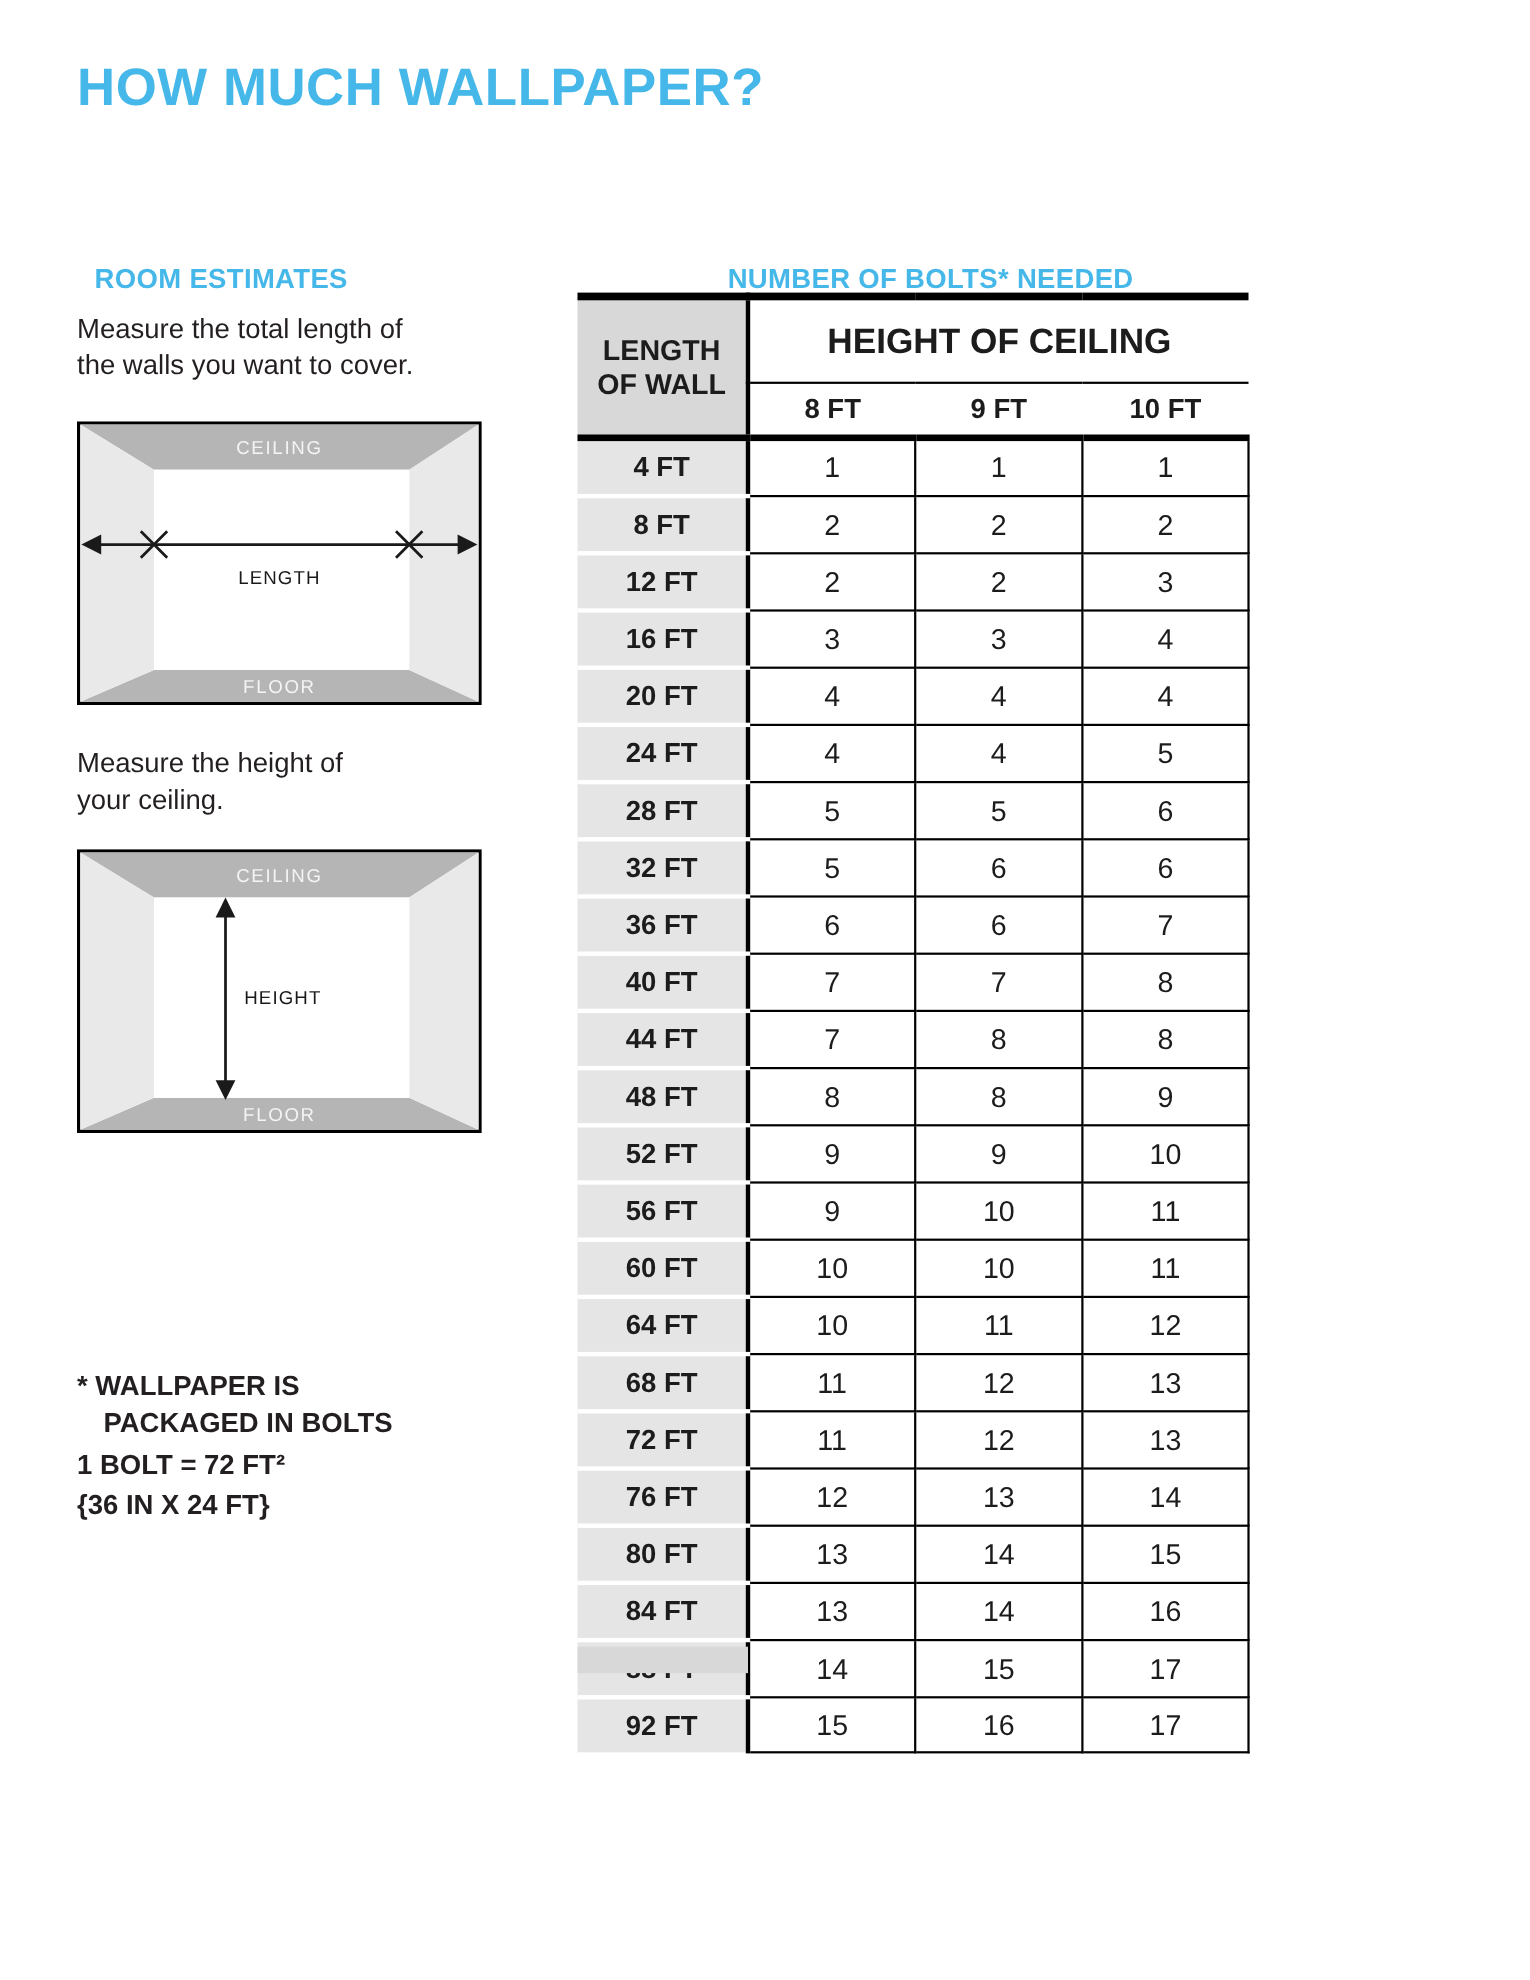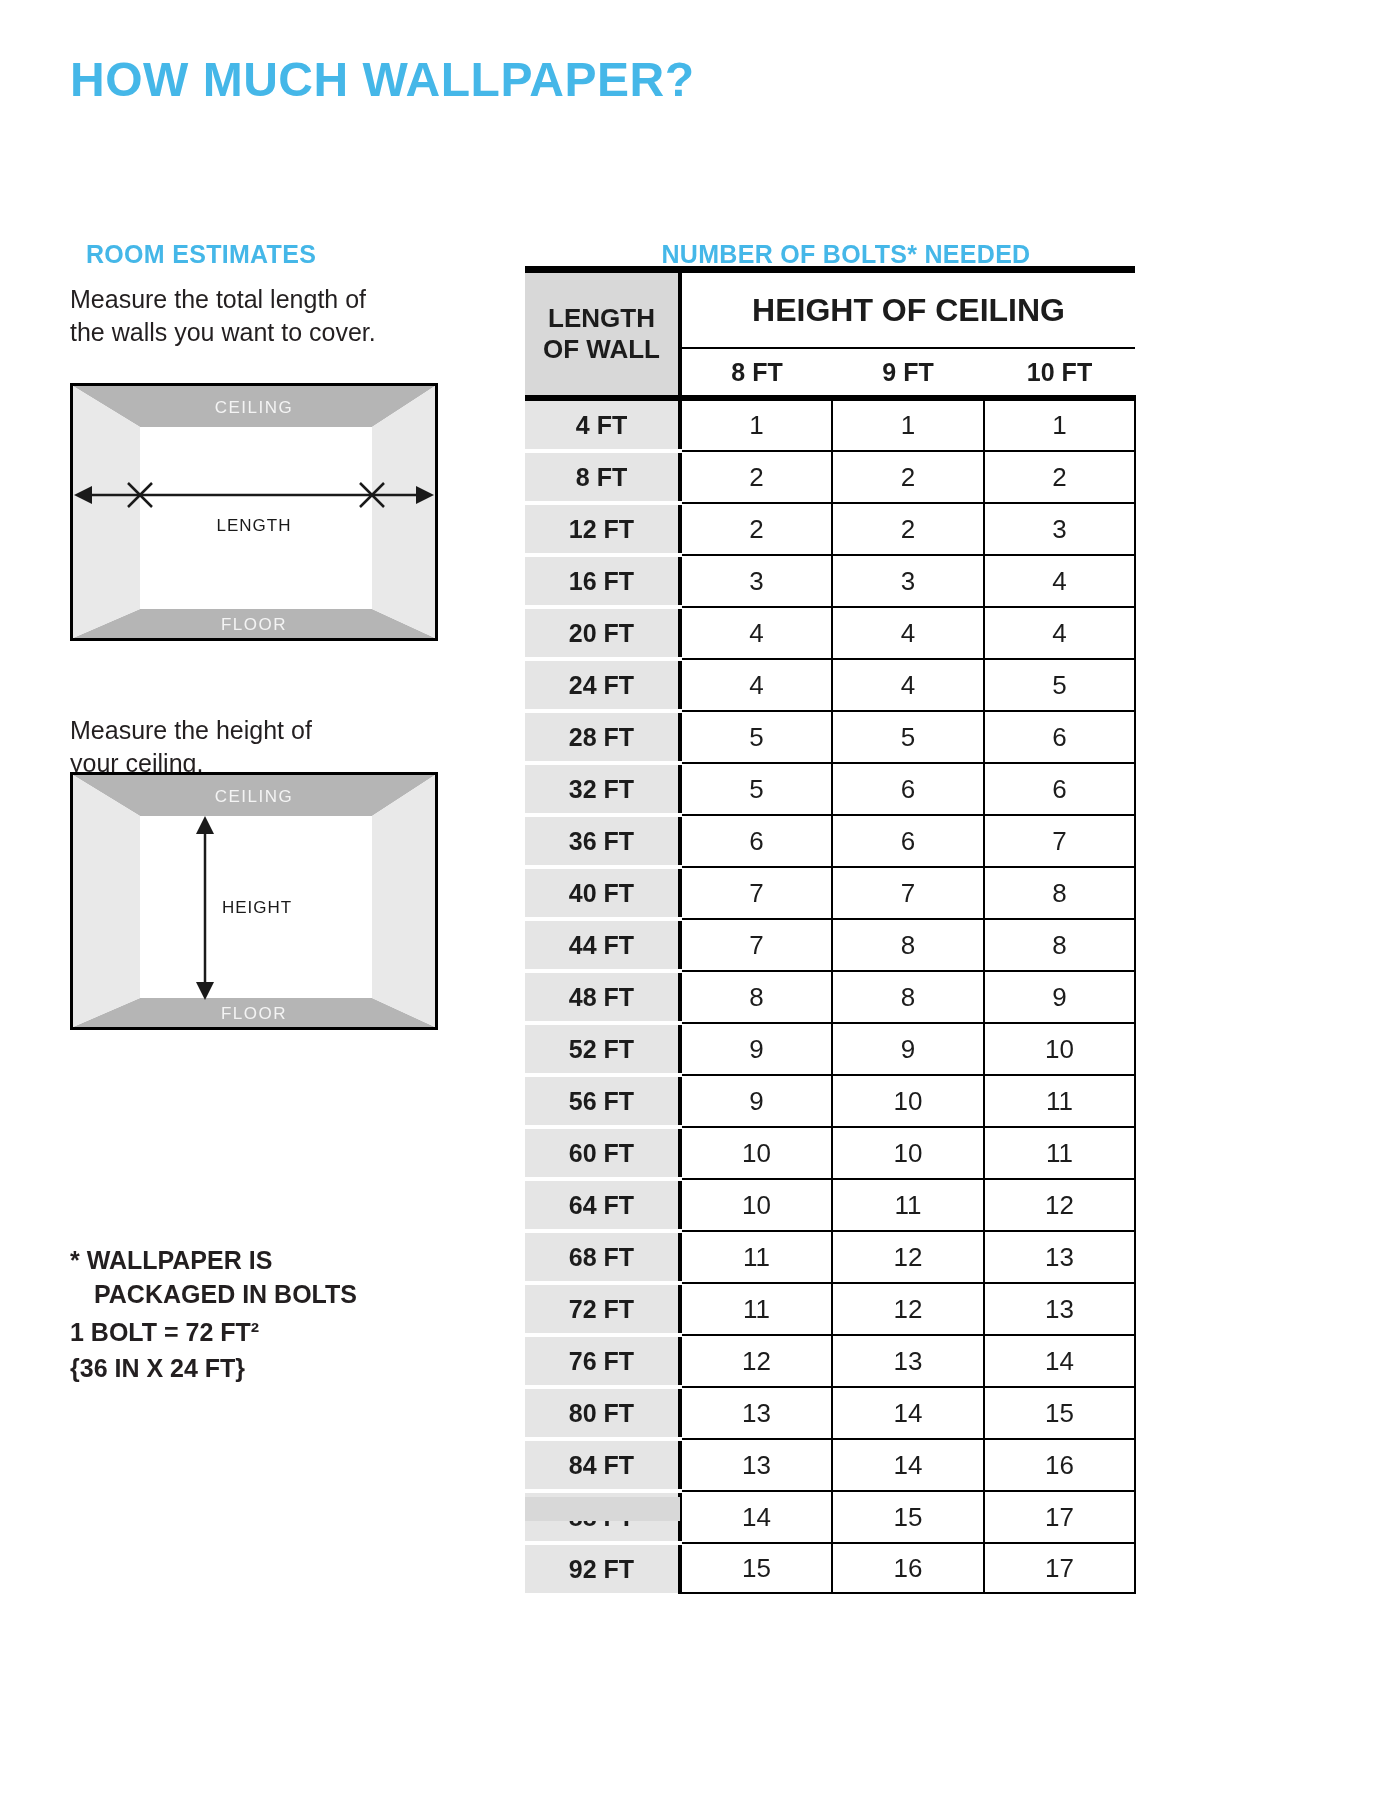--- a/index.html
+++ b/index.html
@@ -10,21 +10,21 @@
   .abs { position:absolute; }
 
   .title { left:70px; top:52px; margin:0; font-size:48px; font-weight:700; color:#45b7e8; letter-spacing:.5px; }
 
   .sec-heading { margin:16px; font-size:25px; font-weight:700; color:#45b7e8; letter-spacing:.3px; }
   .room-heading { left:70px; top:224px; }
   .table-heading { left:525px; top:224px; width:610px; text-align:center; }
 
   .para { margin:0; font-size:25px; line-height:33px; white-space:pre-line; }
   .para-length { left:70px; top:283px; }
-  .para-height { left:70px; top:678px;margin-top:36px; }
+  .para-height { left:70px; top:678px; }
   .para-chart  { left:70px; top:1072px; }
 
   .diagram { display:block; }
   .diagram-1 { left:70px; top:383px; }
   .diagram-2 { left:70px; top:772px; }
   .diagram text { font-family:"Liberation Sans","DejaVu Sans",sans-serif; }
 
   .footnote { left:70px; top:1243px; font-size:25px; font-weight:700; line-height:34px; }
   .footnote .indent { margin-left:24px; }
   .bold-line { font-size:25px; font-weight:700; }

